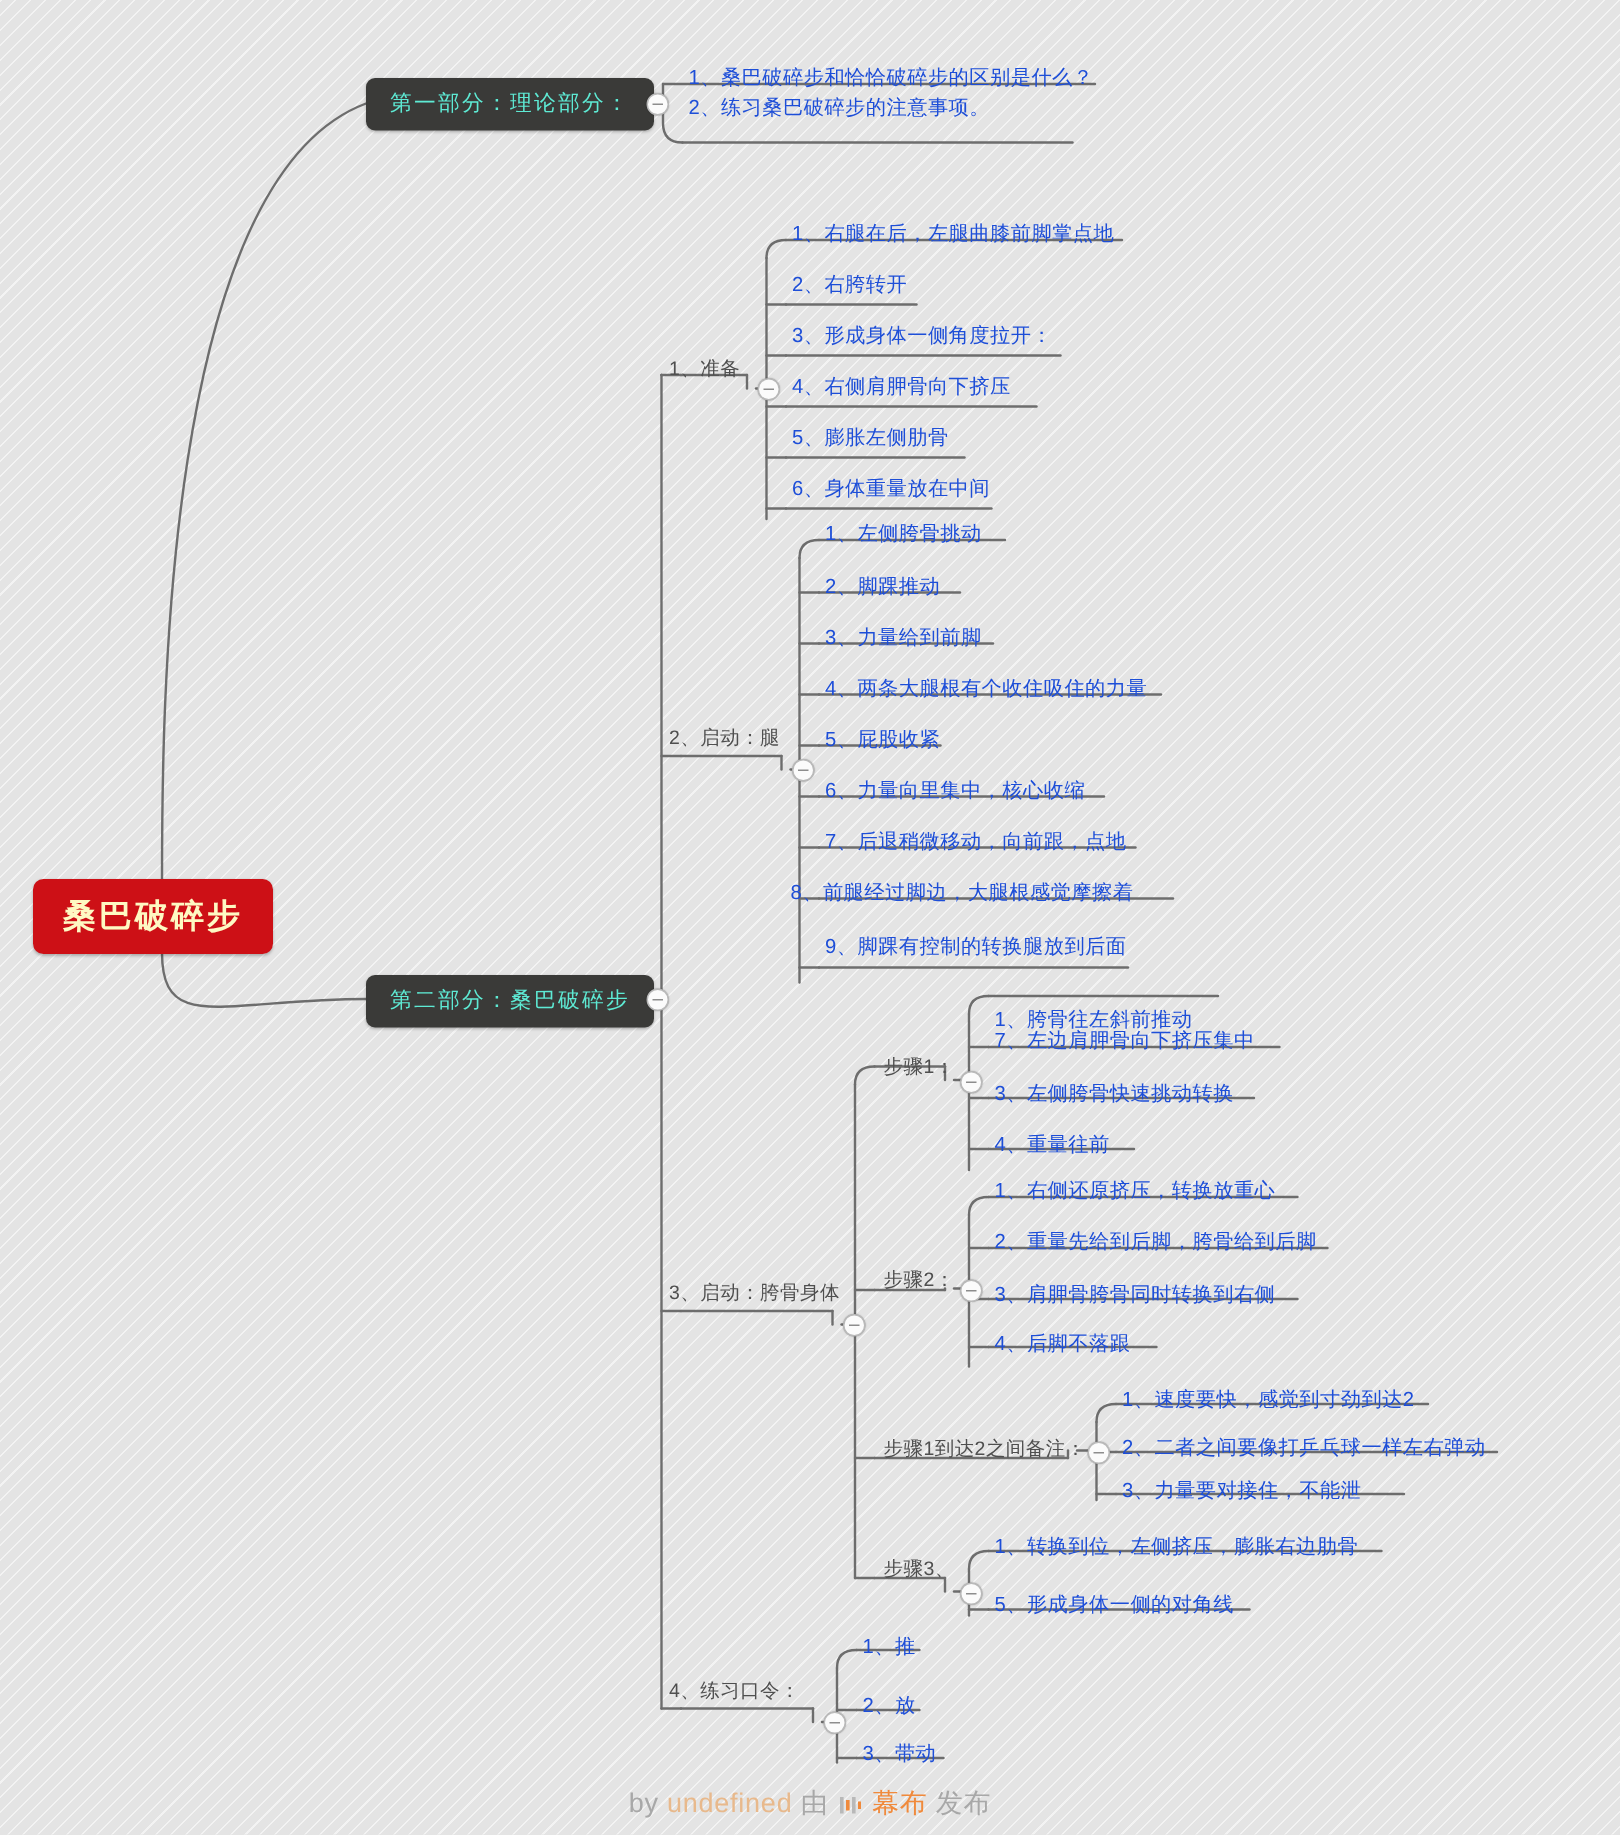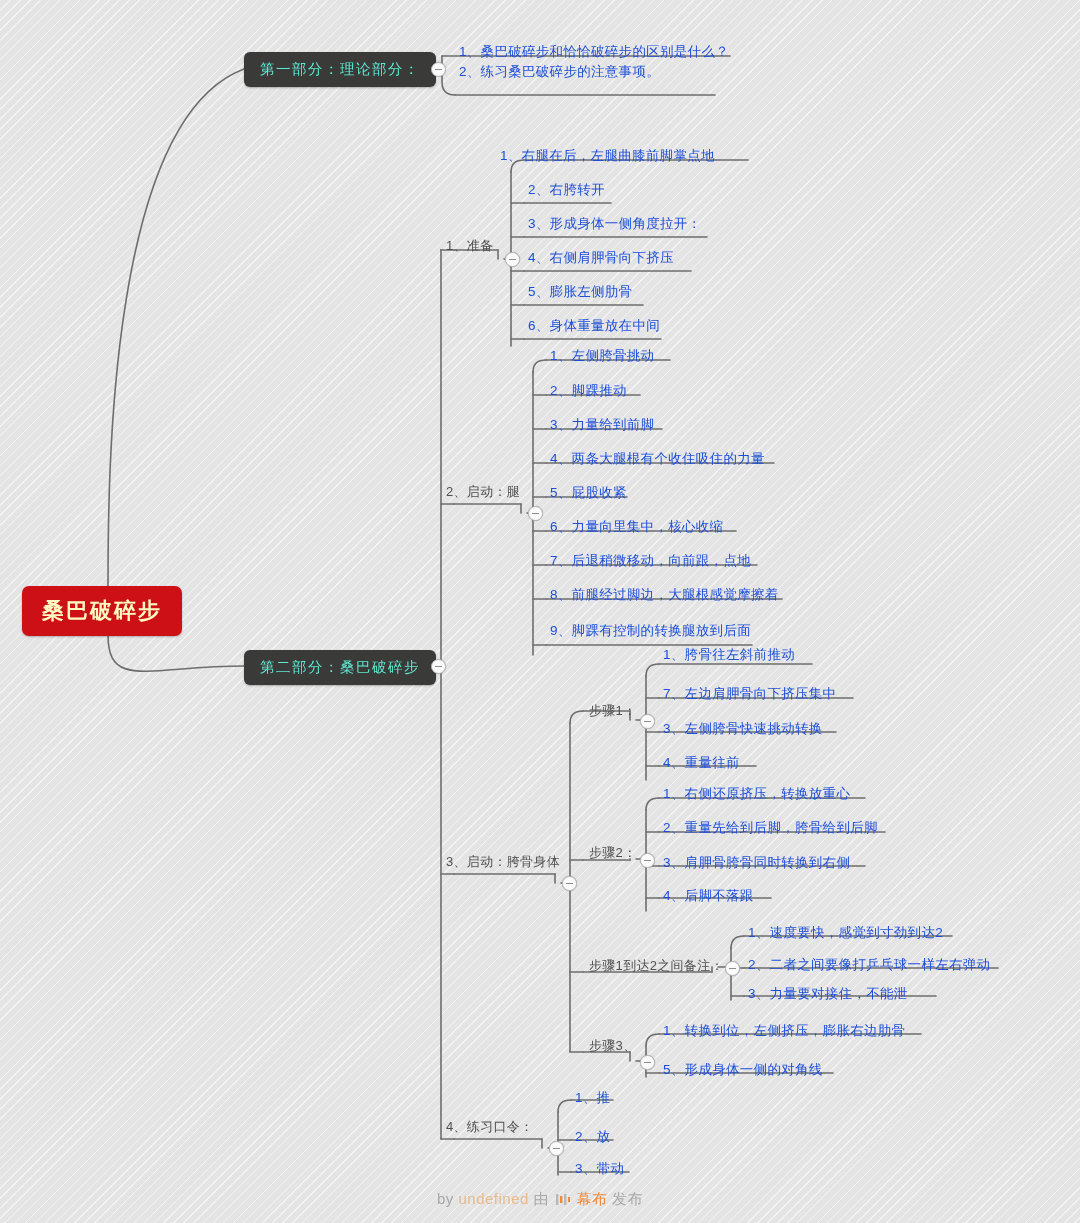--- a/index.html
+++ b/index.html
@@ -64,21 +64,21 @@
     left:3px; top:6px;
     width:7px; height:1px;
     background:#8d8d8d;
   }
 
   
   #footer {
     position:absolute;
     left:0; top:1190px; width:1080px;
     text-align:center;
-    font-size:15px;
+    font-size:18px;
     color:#a8a8a8;
     letter-spacing:0.5px;
   }
   #footer .undef { color:#e8b98c; }
   #footer .brand { color:#f08a3c; }
   #footer .logo {
     display:inline-block;
     vertical-align:-2px;
     width:14px; height:13px;
     margin:0 2px;
@@ -235,48 +235,48 @@
   <div class="node label" style="left:446px; top:238px;">1、准备</div>
   <div class="node label" style="left:446px; top:484px;">2、启动：腿</div>
   <div class="node label" style="left:446px; top:854px;">3、启动：胯骨身体</div>
   <div class="node label" style="left:446px; top:1119px;">4、练习口令：</div>
 
   <div class="handle" style="left:505px; top:252px;"></div>
   <div class="handle" style="left:528px; top:506px;"></div>
   <div class="handle" style="left:562px; top:876px;"></div>
   <div class="handle" style="left:549px; top:1141px;"></div>
 
-  <div class="node leaf" style="left:500px; top:148px;">1、右腿在后，左腿曲膝前脚掌点地</div>
+  <div class="node leaf" style="left:528px; top:148px;">1、右腿在后，左腿曲膝前脚掌点地</div>
   <div class="node leaf" style="left:528px; top:182px;">2、右胯转开</div>
   <div class="node leaf" style="left:528px; top:216px;">3、形成身体一侧角度拉开：</div>
   <div class="node leaf" style="left:528px; top:250px;">4、右侧肩胛骨向下挤压</div>
   <div class="node leaf" style="left:528px; top:284px;">5、膨胀左侧肋骨</div>
   <div class="node leaf" style="left:528px; top:318px;">6、身体重量放在中间</div>
 
   <div class="node leaf" style="left:550px; top:348px;">1、左侧胯骨挑动</div>
   <div class="node leaf" style="left:550px; top:383px;">2、脚踝推动</div>
   <div class="node leaf" style="left:550px; top:417px;">3、力量给到前脚</div>
   <div class="node leaf" style="left:550px; top:451px;">4、两条大腿根有个收住吸住的力量</div>
   <div class="node leaf" style="left:550px; top:485px;">5、屁股收紧</div>
   <div class="node leaf" style="left:550px; top:519px;">6、力量向里集中，核心收缩</div>
   <div class="node leaf" style="left:550px; top:553px;">7、后退稍微移动，向前跟，点地</div>
-  <div class="node leaf" style="left:550px; top:587px;">8、前腿经过脚边，大腿根感觉摩擦着</div>
+  <div class="node leaf" style="left:527px; top:587px;">8、前腿经过脚边，大腿根感觉摩擦着</div>
   <div class="node leaf" style="left:550px; top:623px;">9、脚踝有控制的转换腿放到后面</div>
 
   <div class="node label" style="left:589px; top:703px;">步骤1：</div>
   <div class="node label" style="left:589px; top:845px;">步骤2：</div>
   <div class="node label" style="left:589px; top:958px;">步骤1到达2之间备注：</div>
   <div class="node label" style="left:589px; top:1038px;">步骤3、</div>
 
   <div class="handle" style="left:640px; top:714px;"></div>
   <div class="handle" style="left:640px; top:853px;"></div>
   <div class="handle" style="left:725px; top:961px;"></div>
   <div class="handle" style="left:640px; top:1055px;"></div>
 
-  <div class="node leaf" style="left:663px; top:647px;text-align:right;">1、胯骨往左斜前推动</div>
+  <div class="node leaf" style="left:663px; top:672px;text-align:right;">1、胯骨往左斜前推动</div>
   <div class="node leaf" style="left:663px; top:686px;">7、左边肩胛骨向下挤压集中</div>
   <div class="node leaf" style="left:663px; top:721px;">3、左侧胯骨快速挑动转换</div>
   <div class="node leaf" style="left:663px; top:755px;">4、重量往前</div>
 
   <div class="node leaf" style="left:663px; top:786px;">1、右侧还原挤压，转换放重心</div>
   <div class="node leaf" style="left:663px; top:820px;">2、重量先给到后脚，胯骨给到后脚</div>
   <div class="node leaf" style="left:663px; top:855px;">3、肩胛骨胯骨同时转换到右侧</div>
   <div class="node leaf" style="left:663px; top:888px;">4、后脚不落跟</div>
 
   <div class="node leaf" style="left:748px; top:925px;">1、速度要快，感觉到寸劲到达2</div>

